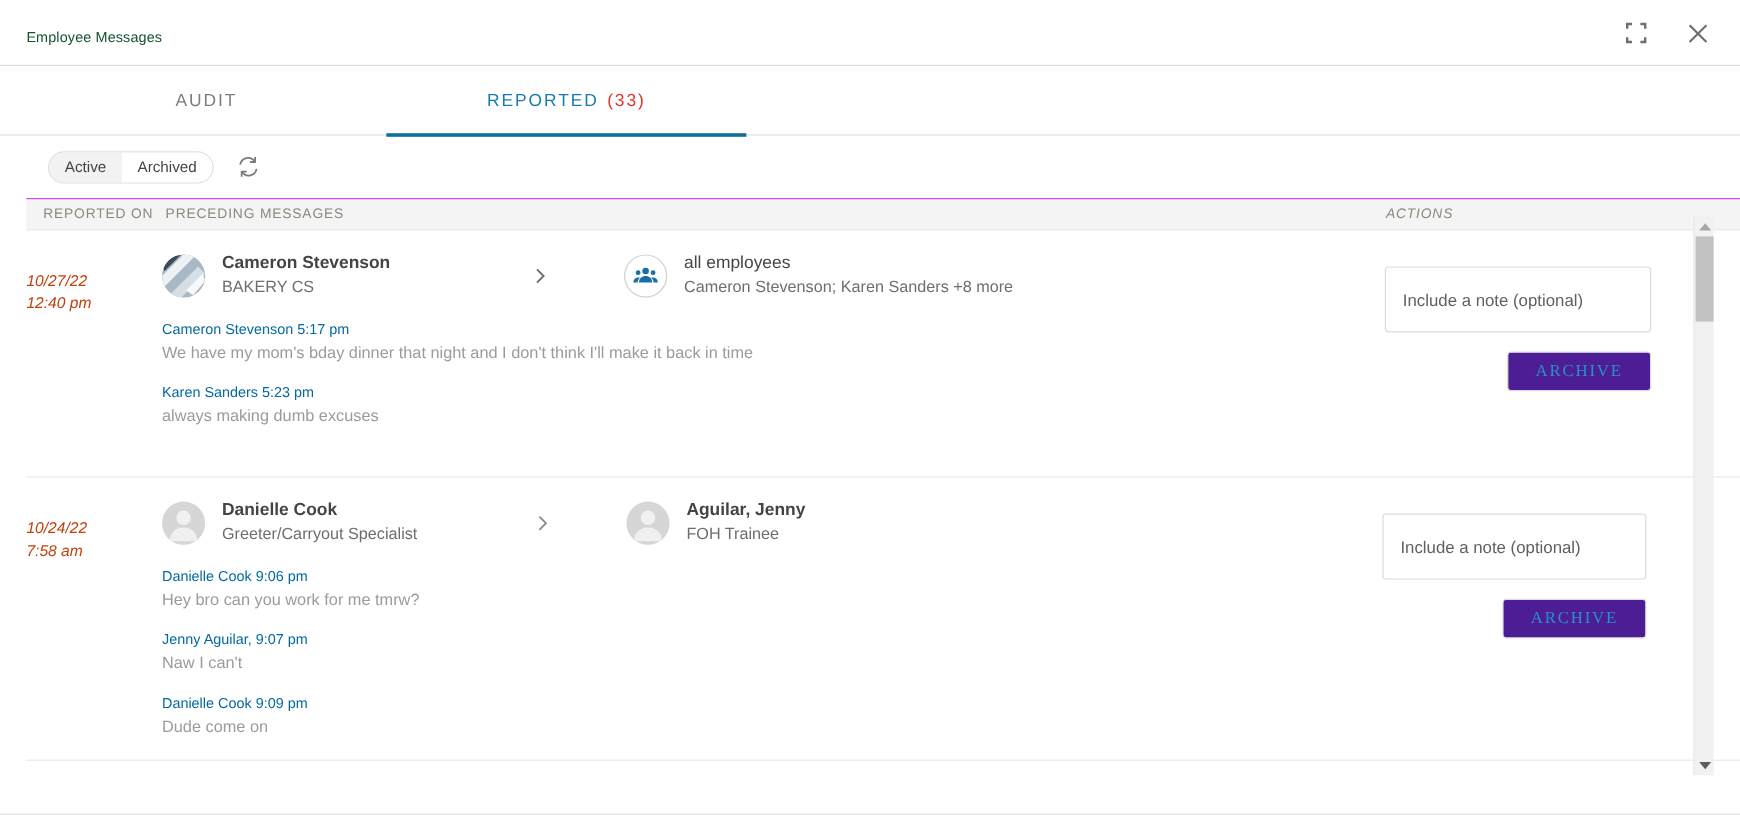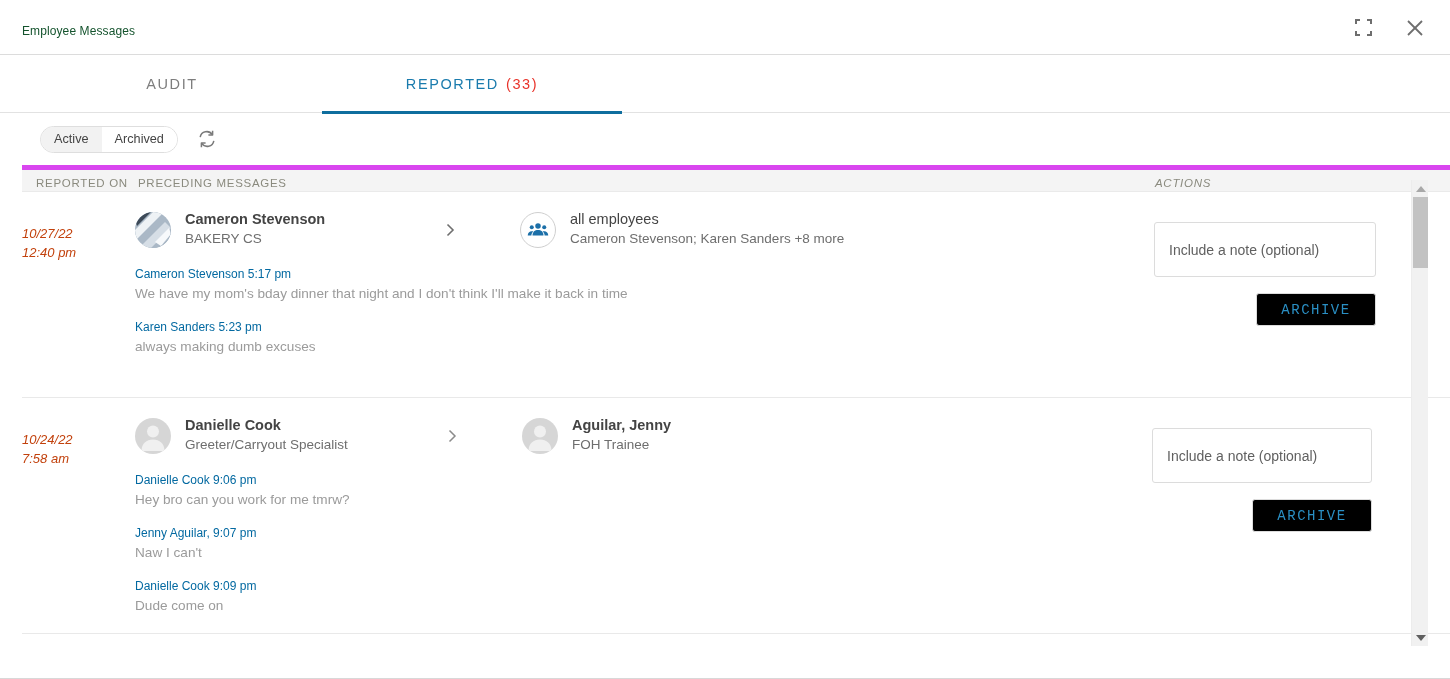--- a/index.html
+++ b/index.html
@@ -90,21 +90,21 @@
   .refresh { width: 22px; height: 22px; cursor: pointer; display:flex;
              align-items:center; justify-content:center; }
 
   
   .grid-head {
     position: relative;
     margin-left: 22px;
     margin-right: 0px;
     height: 27px;
     background: #f4f4f4;
-    border-top: 5px solid #d946ef;
+    border-top: 1px solid #d946ef;
     border-bottom: 1px solid #eaeaea;
     font-size: 11.5px;
     letter-spacing: .7px;
     color: #8a8a7e;
   }
   .grid-head span { position: absolute; top: 7px; }
   .h-reported { left: 14px; }
   .h-preceding { left: 116px; }
   .h-actions { left: 1133px; font-style: italic; }
 
@@ -167,25 +167,25 @@
     background: #fff;
     font-size: 14px; color: #606060;
     padding: 0 0 0 14px;
     display: flex; align-items: center;
     outline: none;
     font-family: "Liberation Sans", sans-serif;
   }
   .note::placeholder { color: #606060; }
   .archive {
     border: 1px solid #dcdcdc; border-radius: 3px;
-    background: #000000; color: #2a8fc4;
+    background: #4c1d95; color: #2a8fc4;
     font-size: 14px; letter-spacing: 1.5px;
     height: 33px;
     cursor: pointer;
-    font-family: Liberation Mono, monospace;
+    font-family: Liberation Serif, serif;
   }
 
   
   .sb {
     position: absolute; top: 180px; right: 22px;
     width: 17px; height: 466px;
     background: #f1f1f1;
     border-left: 1px solid #ececec;
   }
   .sb .arrow { width: 17px; height: 17px; display: flex;

